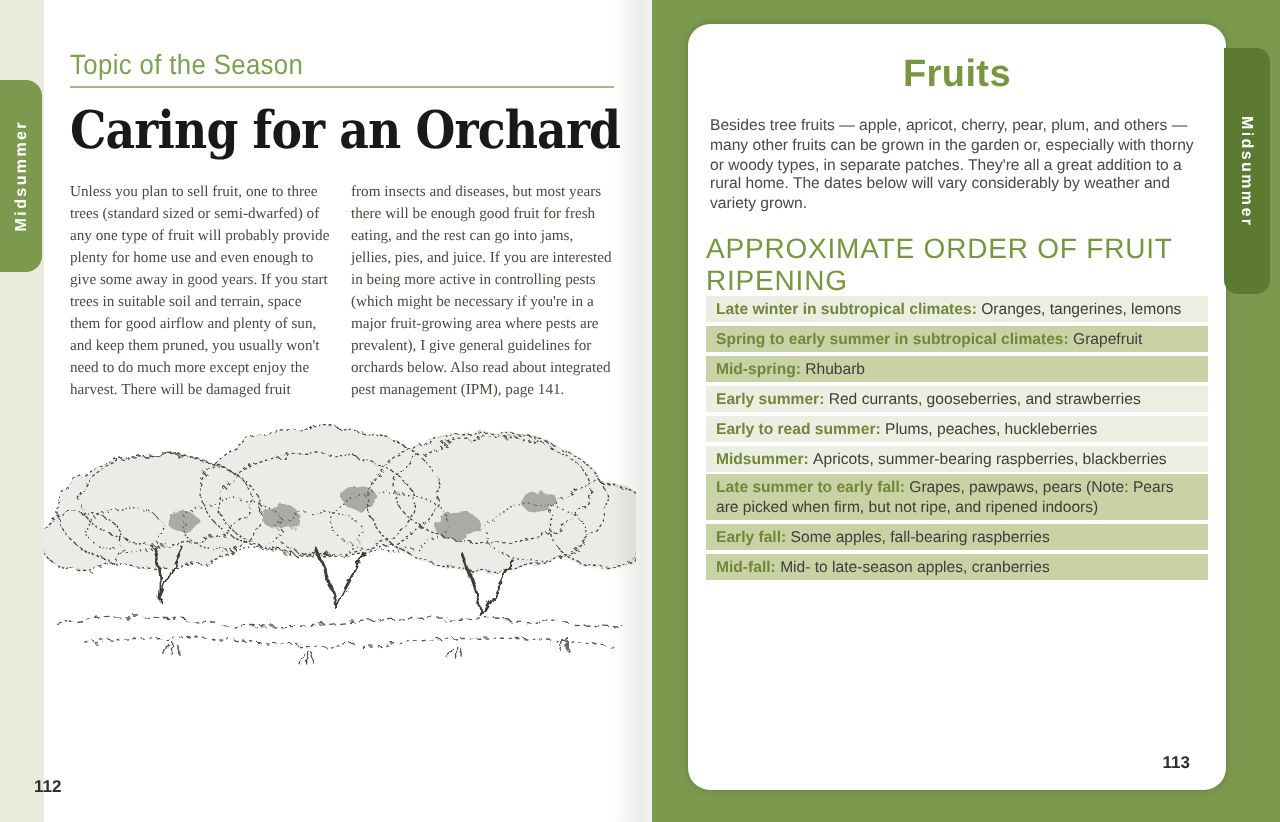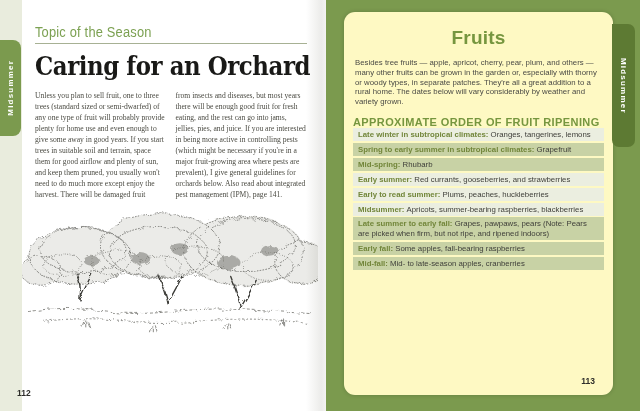--- a/index.html
+++ b/index.html
@@ -31,25 +31,25 @@
 
   
   .spine { position:absolute; left:306px; top:0; width:28px; height:411px; pointer-events:none;
            background:linear-gradient(to right, rgba(0,0,0,0) 0%, rgba(60,60,40,0.10) 55%, rgba(0,0,0,0) 100%); }
 
   
   .page-right { position:absolute; left:326px; top:0; width:314px; height:411px; background:#7b9a4e; }
   .right-tab { position:absolute; left:286px; top:24px; width:23px; height:123px; background:#5d7a33;
                border-radius:0 7px 7px 7px; display:flex; align-items:center; justify-content:center; z-index:2; }
   .right-tab span { writing-mode:vertical-rl; }
-  .card { position:absolute; left:18px; top:12px; width:269px; height:383px; background:#fef9c3;
+  .card { position:absolute; left:18px; top:12px; width:269px; height:383px; background:#ffffff;
           border-radius:11px; padding:15px 9px 10px 9px; box-shadow:0 0 4px rgba(0,0,0,0.18); z-index:1; }
   .fruits-title { text-align:center; color:#76963f; font-size:19px; font-weight:bold; letter-spacing:0.2px; }
   .intro { margin-top:9px; padding:0 2px; font-size:7.8px; line-height:9.8px; color:#4a4a45; }
-  .ripening-heading { margin-top:9px; color:#76963f; font-size:11px; font-weight:bold; letter-spacing:0.4px; }
+  .ripening-heading { margin-top:9px; color:#76963f; font-size:14px; font-weight:normal; letter-spacing:0.4px; }
   .ripening-table { margin-top:0; }
   .frow { padding:2px 5px; margin-bottom:1.5px; font-size:7.8px; line-height:9.4px; color:#3e3e39; }
   .frow-light { background:#ebeee0; }
   .frow-green { background:#c8d2a5; }
   .frow-label { font-weight:bold; color:#72863a; }
   .pagenum-right { position:absolute; right:18px; bottom:9px; font-size:8.5px; font-weight:bold; color:#2e2e2a; }
 
   
   .sketch { width:100%; height:100%; }
 </style>

